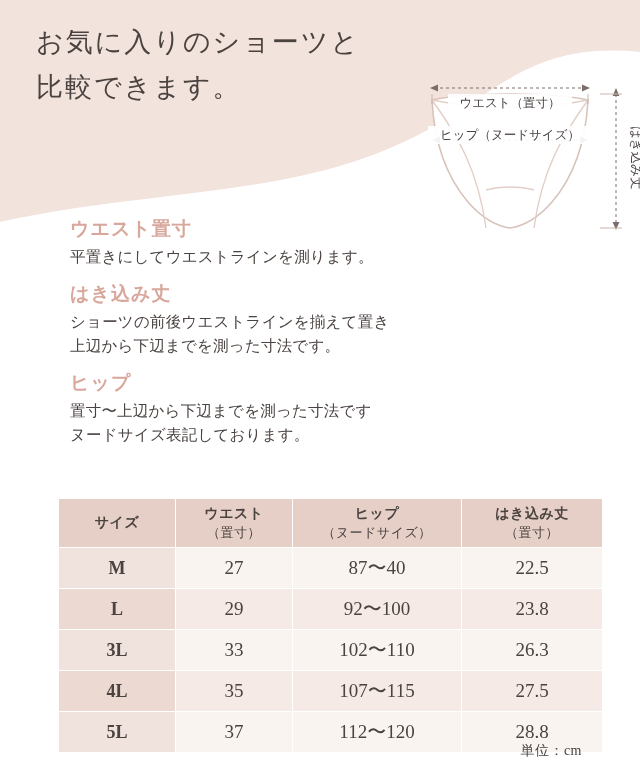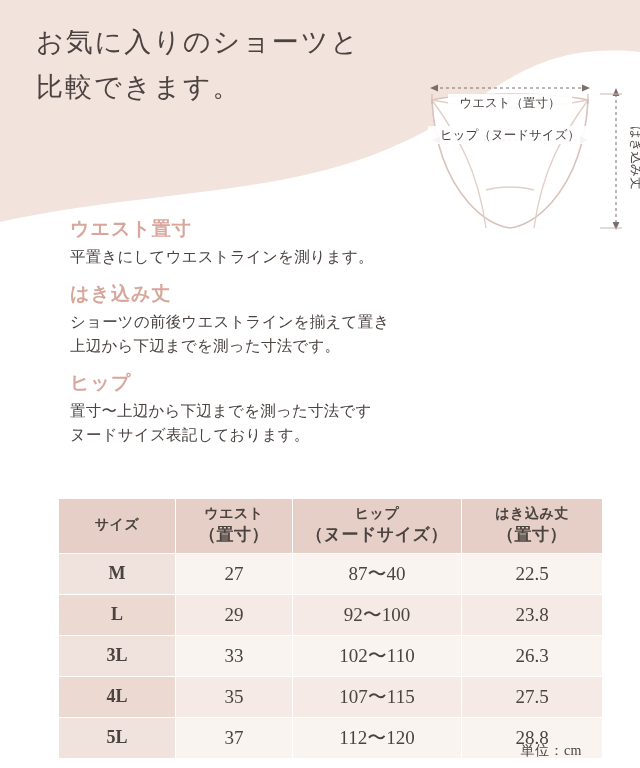--- a/index.html
+++ b/index.html
@@ -102,22 +102,22 @@
   table.size-table thead th {
     background: #e6cfc6;
     font-size: 14px;
     font-weight: bold;
     padding: 6px 2px;
     line-height: 1.35;
     letter-spacing: 0.5px;
   }
   table.size-table thead th .sub {
     display: block;
-    font-size: 17px;
-    font-weight: bold;
+    font-size: 13px;
+    font-weight: normal;
     text-align: center;
   }
   table.size-table td {
     padding: 7px 2px;
     font-size: 19px;
   }
   table.size-table td.label {
     background: #f0e2dc;
     font-weight: bold;
     font-size: 18px;

